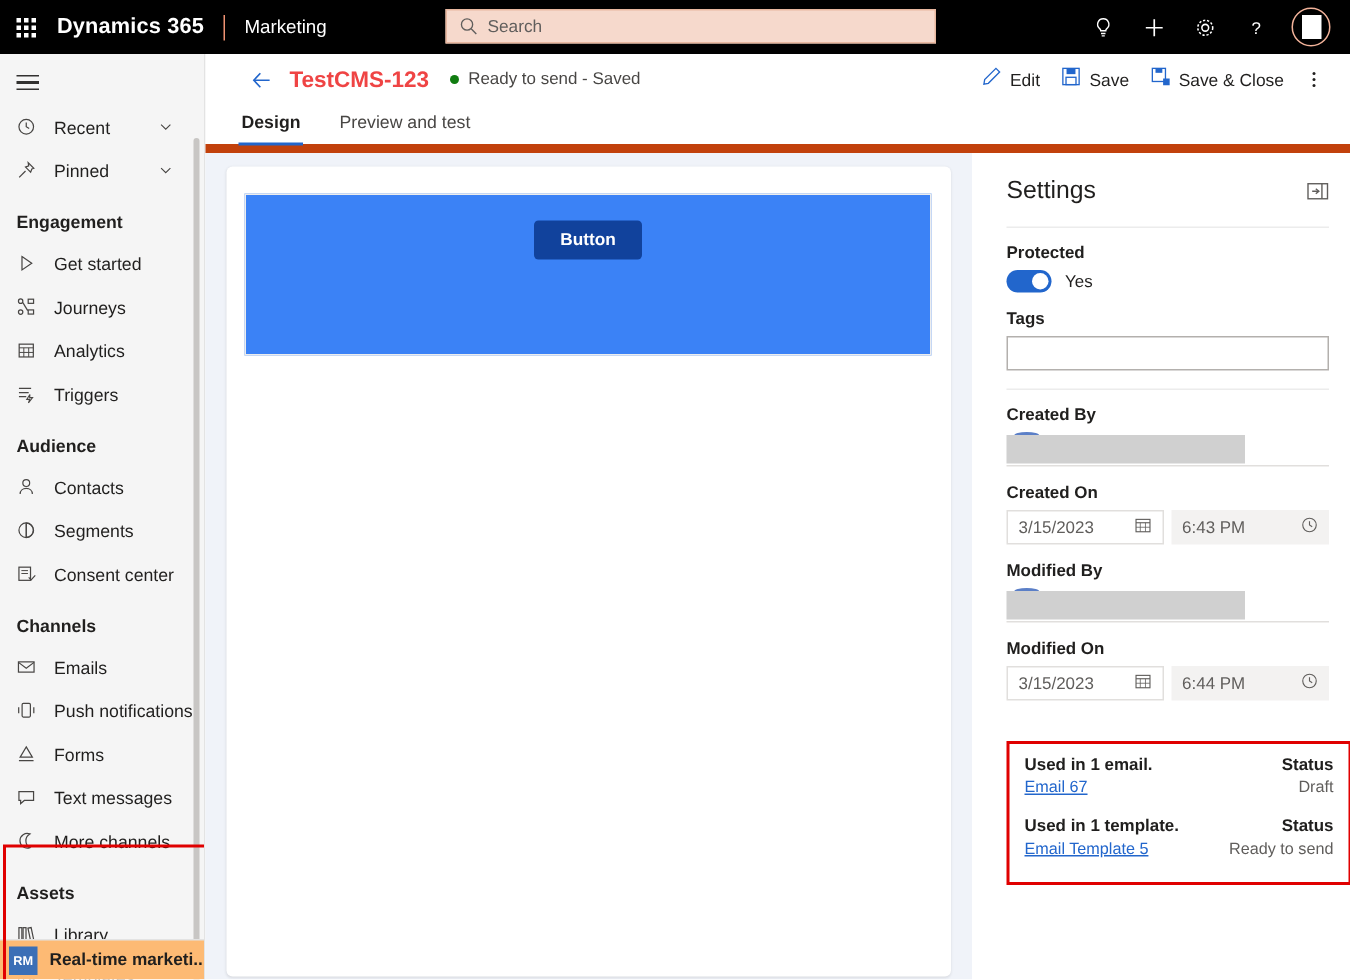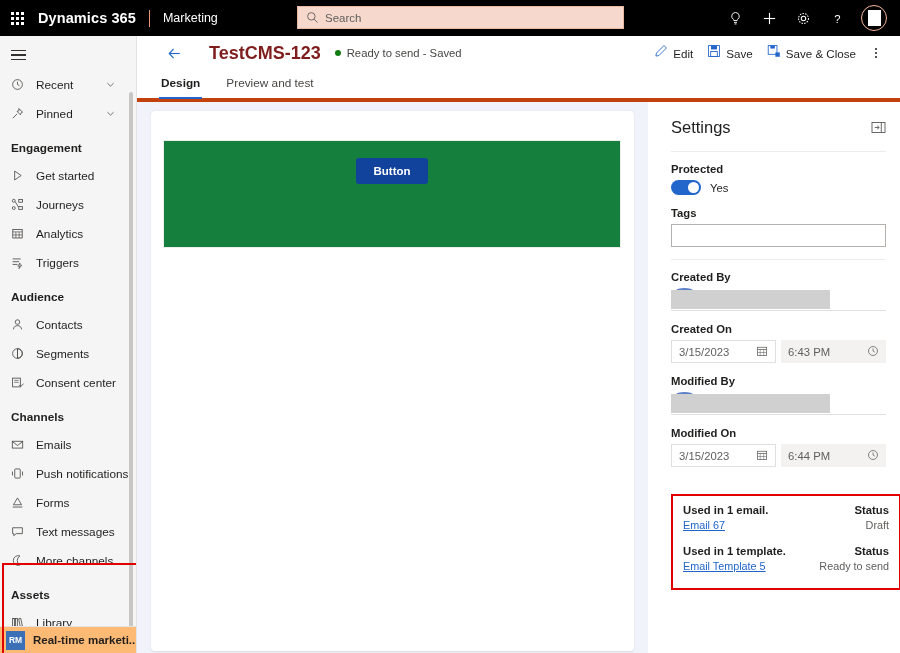--- a/index.html
+++ b/index.html
@@ -120,22 +120,22 @@
   }
   .cmdbar {
     position: absolute; left: 0; top: 0; width: 763px; height: 34px;
     display: flex; align-items: center;
   }
   .backbtn {
     width: 30px; height: 34px; display: flex; align-items: center;
     justify-content: center; cursor: pointer; margin-left: 22px;
   }
   .rec-title {
-    font-size: 18px; font-weight: bold; color: #7f1d1d;
-    margin-left: 20px; white-space: nowrap;
+    font-size: 15px; font-weight: bold; color: #ef4444;
+    margin-left: 4px; white-space: nowrap;
   }
   .statusdot {
     width: 6px; height: 6px; border-radius: 50%; background: #107c10;
     margin-left: 14px; flex: none;
   }
   .statustext {
     font-size: 11.3px; color: #484644; margin-left: 6px; white-space: nowrap;
   }
   .cmdactions {
     position: absolute; right: 11px; top: 0; height: 34px;
@@ -149,21 +149,21 @@
   .ellipsisbtn {
     width: 26px; height: 28px; display: flex; align-items: center;
     justify-content: center; cursor: pointer;
   }
   .ellipsisbtn i {
     width: 2px; height: 2px; background: #201f1e; display: block;
     border-radius: 50%; box-shadow: 0 4px 0 #201f1e, 0 -4px 0 #201f1e;
   }
   .tabsrow {
     position: absolute; left: 0; top: 34px; width: 763px; height: 32px;
-    border-bottom: 4px solid #c2410c; display: flex; align-items: flex-end;
+    border-bottom: 6px solid #c2410c; display: flex; align-items: flex-end;
     padding-left: 22px;
   }
   .tab {
     position: relative; font-size: 11.8px; color: #484644;
     padding: 0 2px 8px 2px; margin-right: 22px; cursor: pointer;
   }
   .tab.active { color: #201f1e; font-weight: bold; }
   .tab.active::after {
     content: ""; position: absolute; left: 0; right: 0; bottom: -1px;
     height: 2px; background: #2266cc;
@@ -173,24 +173,23 @@
   .canvasarea {
     position: absolute; left: 0; top: 66px; width: 511px; height: 551px;
     background: #f0f3f9;
   }
   .canvascard {
     position: absolute; left: 14px; top: 9px; width: 483px; height: 540px;
     background: #fff; border-radius: 4px; box-shadow: 0 .5px 2px rgba(0,0,0,.10);
   }
   .emailframe {
     position: absolute; left: 12px; top: 18px; width: 458px; height: 108px;
-    background: #15803d; border: 1px solid #ededed;
+    background: #3b82f6; border: 1px solid #ededed;
     display: flex; align-items: flex-start; justify-content: center;
     padding-top: 17px;
-    margin-top: 11px;
   }
   .ctabutton {
     background: #11429c; color: #fff; font-size: 11.5px; font-weight: bold;
     padding: 7px 17px; border-radius: 3px; cursor: pointer;
     border: none; font-family: "Liberation Sans", sans-serif;
   }
   .canvas-gap {
     position: absolute; left: 511px; top: 66px; width: 9px; height: 551px;
     background: #ffffff;
   }

